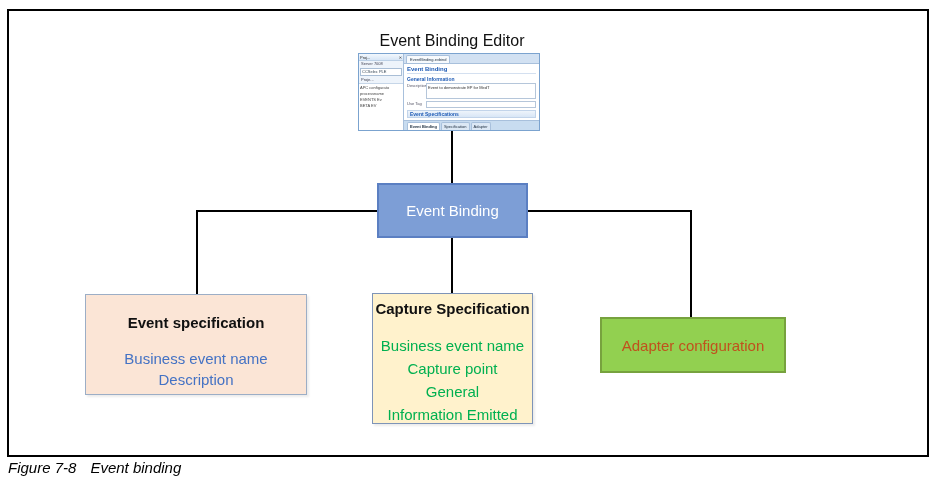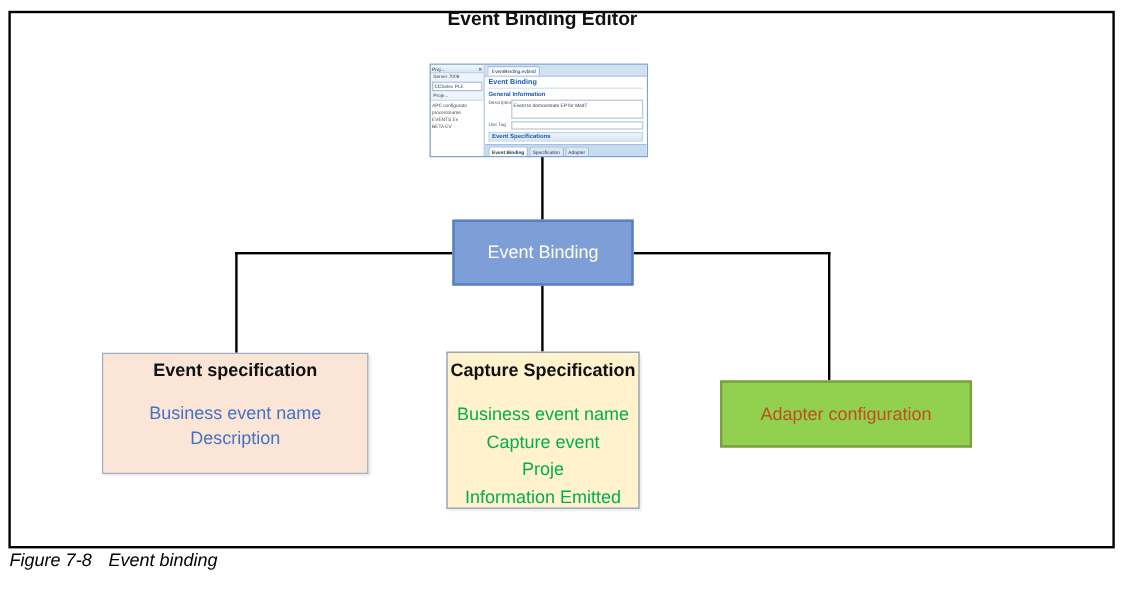--- a/index.html
+++ b/index.html
@@ -1,20 +1,20 @@
 <!DOCTYPE html>
 <html><head>
 <meta charset="utf-8">
 <style>
   html,body{margin:0;padding:0;background:#ffffff;}
   .canvas{position:relative;width:936px;height:491px;background:#ffffff;
           font-family:"Liberation Sans",sans-serif;overflow:hidden;}
   .frame{position:absolute;left:7px;top:9px;width:918px;height:444px;border:2px solid #000;}
-  .fig-title{position:absolute;left:252px;top:8px;width:400px;text-align:center;
-             font-size:16px;font-weight:bold;color:#111;}
+  .fig-title{position:absolute;left:252px;top:32px;width:400px;text-align:center;
+             font-size:16px;font-weight:normal;color:#111;}
   .line{position:absolute;background:#000;}
 
   
   .editor{position:absolute;left:358px;top:53px;width:182px;height:78px;box-sizing:border-box;
           border:1px solid #7ba3cf;background:#e8f0fa;display:flex;overflow:hidden;
           box-shadow:0 0 0 1px #d3e2f2 inset;}
   .ed-left{width:45px;box-sizing:border-box;border-right:1px solid #a8c0dc;background:#eef4fb;
            display:flex;flex-direction:column;overflow:hidden;}
   .ed-pane-head{display:flex;justify-content:space-between;align-items:center;background:linear-gradient(#f3f8fd,#d8e6f6);
                 border-bottom:1px solid #bcd0e6;font-size:4px;color:#333;padding:0 1px;height:6px;}
@@ -42,26 +42,26 @@
                  padding-left:3px;gap:1px;}
   .ed-btab{font-size:4px;line-height:7px;padding:0 2px;color:#234;border:1px solid #a8c0dc;border-bottom:none;
            background:#dce8f5;border-radius:2px 2px 0 0;white-space:nowrap;}
   .ed-btab.sel{background:#ffffff;font-weight:bold;}
 
   
   .node-binding{position:absolute;left:377px;top:183px;width:151px;height:55px;box-sizing:border-box;
                 background:#7d9ed6;border:2px solid #5b7fc2;display:flex;align-items:center;justify-content:center;
                 color:#fff;font-size:15px;}
   .node-espec{position:absolute;left:85px;top:294px;width:222px;height:101px;box-sizing:border-box;
-              background:#fbe5d6;border:1px solid #9caec6;text-align:center;padding-top:5px;
+              background:#fbe5d6;border:1px solid #9caec6;text-align:center;padding-top:19px;
               box-shadow:2px 2px 2px rgba(0,0,0,0.08);}
   .node-cspec{position:absolute;left:372px;top:293px;width:161px;height:131px;box-sizing:border-box;
               background:#fff2cc;border:1px solid #7e94b8;text-align:center;padding-top:6px;
               box-shadow:2px 2px 2px rgba(0,0,0,0.08);}
-  .node-adapter{position:absolute;left:600px;top:317px;width:210px;height:56px;box-sizing:border-box;
+  .node-adapter{position:absolute;left:600px;top:317px;width:186px;height:56px;box-sizing:border-box;
                 background:#92d050;border:2px solid #77a23e;display:flex;flex-direction:column;
                 align-items:center;justify-content:center;}
   .box-title{font-size:15px;font-weight:bold;color:#111;line-height:18px;}
   .espec-items{margin-top:16px;color:#4472c4;font-size:15px;line-height:21px;}
   .cspec-items{margin-top:16px;color:#00b050;font-size:15px;line-height:23px;}
   .adapter-line{color:#c0511d;font-size:15px;line-height:21px;}
 
   .caption{position:absolute;left:8px;top:459px;font-style:italic;font-size:15px;color:#000;text-align:right;}
   .caption .cap-label{margin-right:14px;}
 </style>
@@ -133,22 +133,22 @@
     <div class="espec-items">
       <div>Business event name</div>
       <div>Description</div>
     </div>
   </div>
 
   <div class="node-cspec">
     <div class="box-title">Capture Specification</div>
     <div class="cspec-items">
       <div>Business event name</div>
-      <div>Capture event</div>
-      <div>Proje</div>
+      <div>Capture point</div>
+      <div>General</div>
       <div>Information Emitted</div>
     </div>
   </div>
 
   <div class="node-adapter">
     <div class="adapter-line">Adapter configuration</div>
   </div>
 
   <div class="caption">
     <span class="cap-label">Figure 7-8</span><span class="cap-text">Event binding</span>

